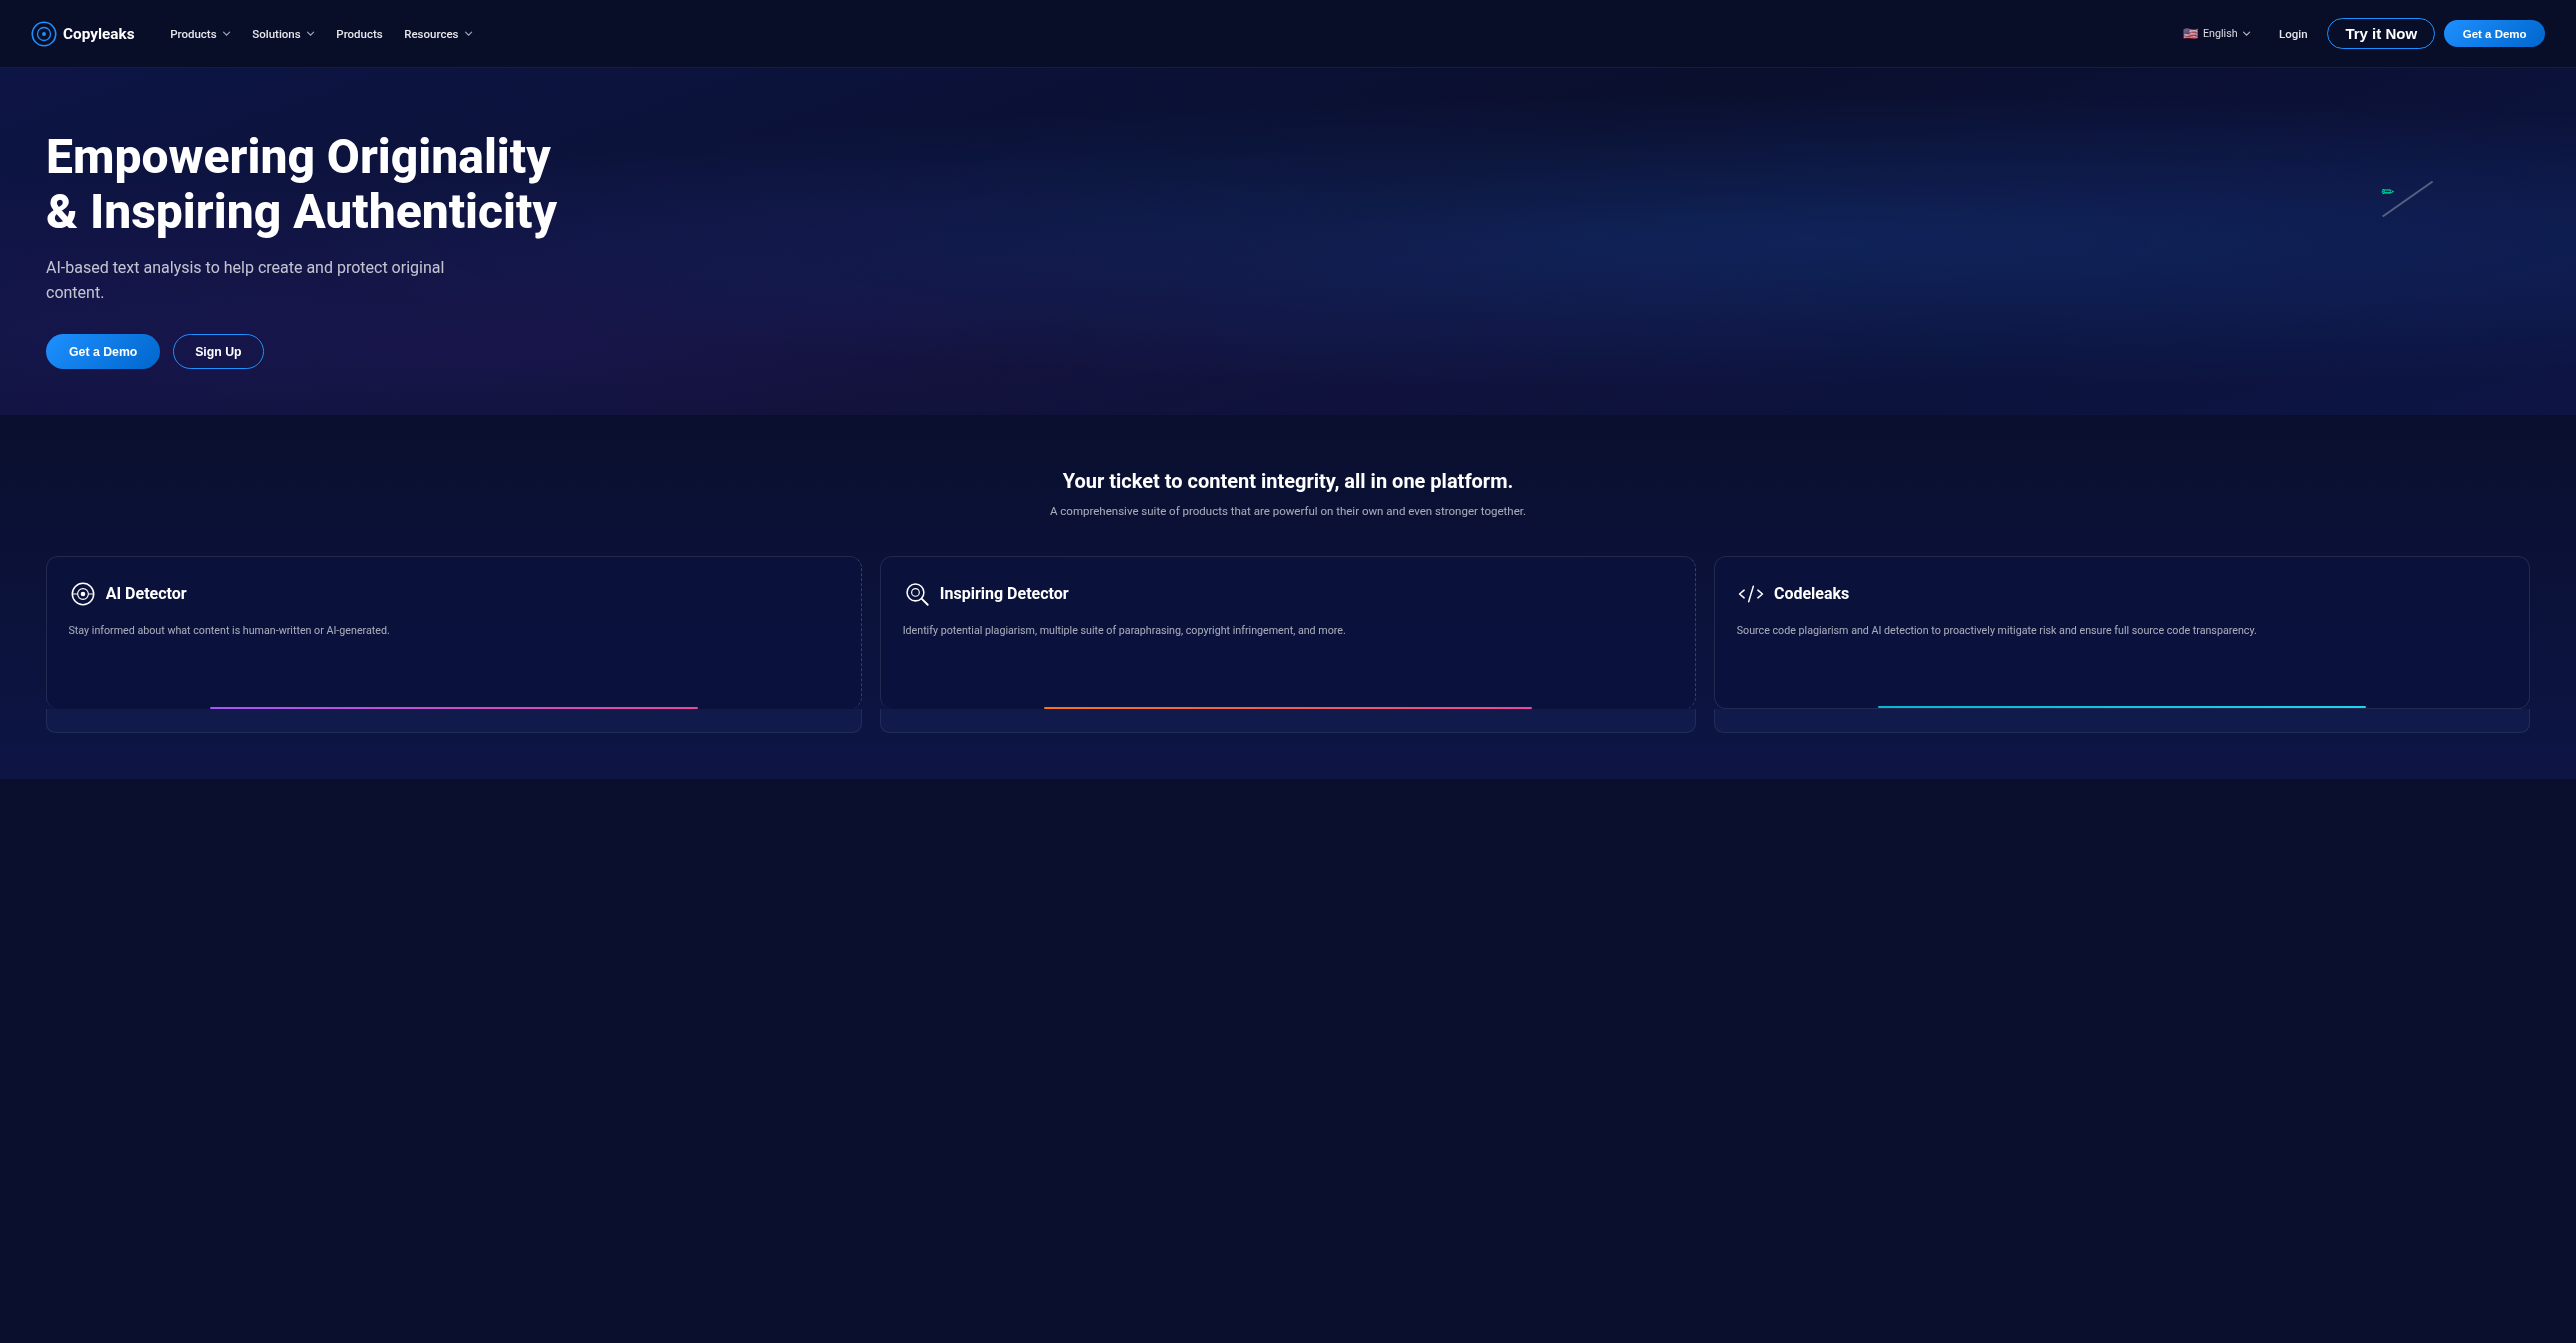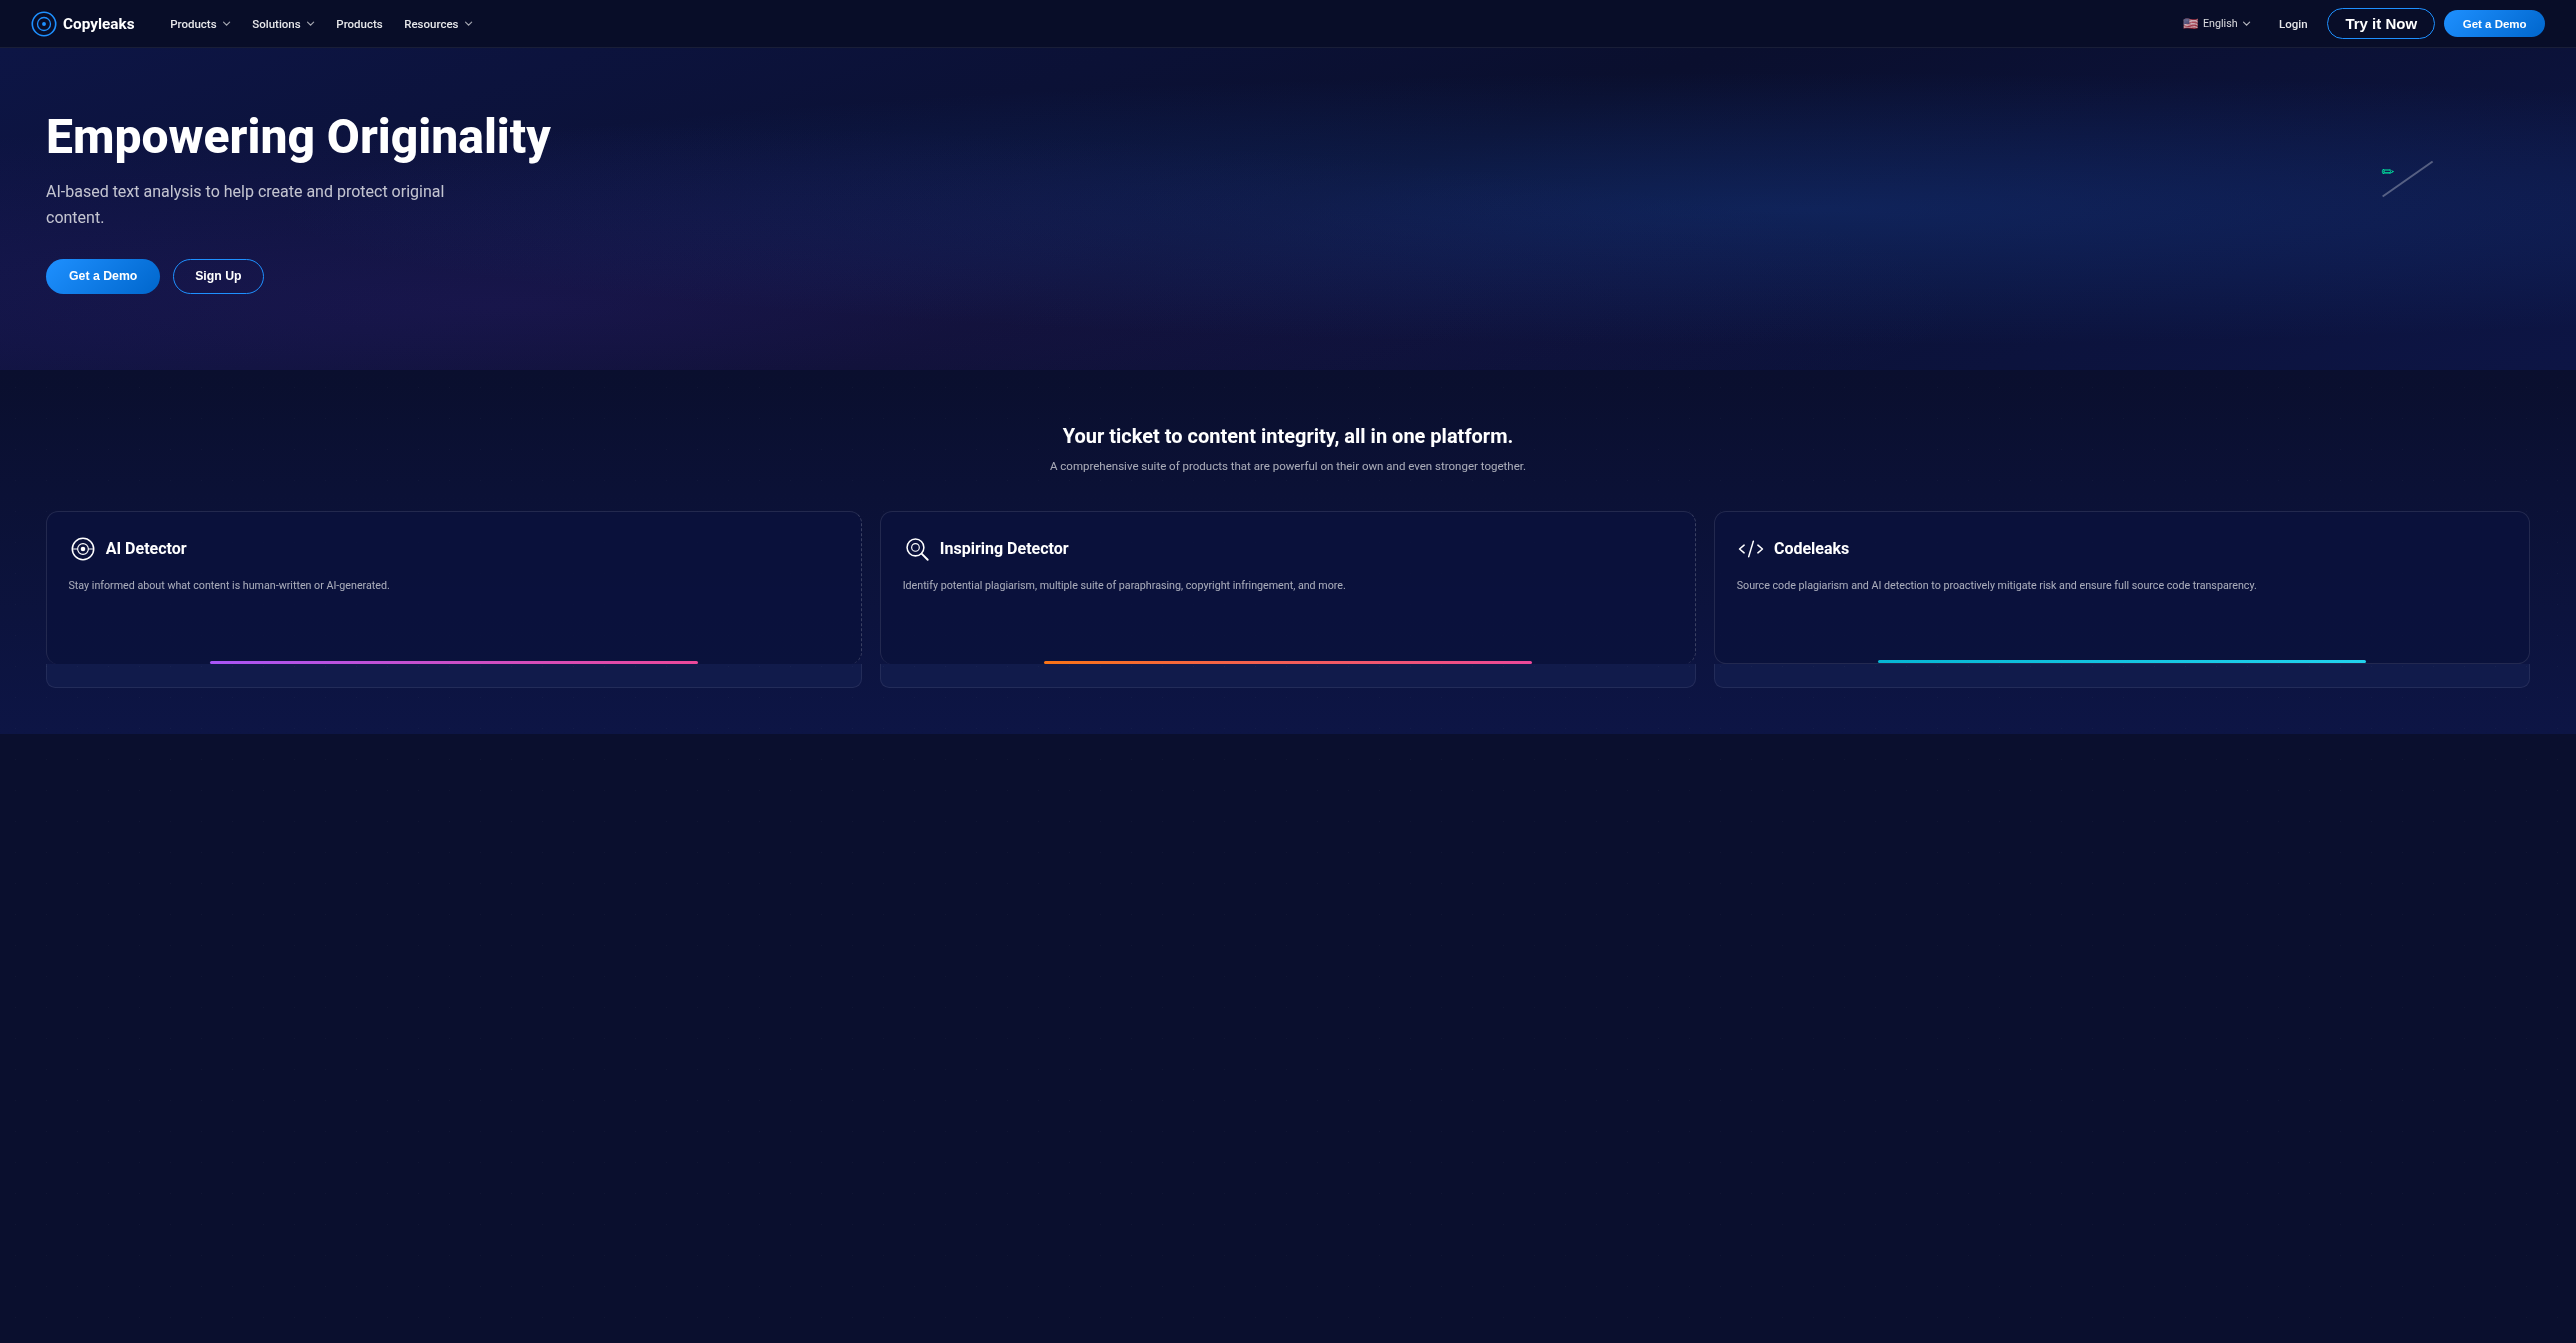--- a/index.html
+++ b/index.html
@@ -10,21 +10,21 @@
       min-height: 100vh;
       overflow-x: hidden;
     }
 
     
     nav {
       display: flex;
       align-items: center;
       justify-content: space-between;
       padding: 0 31px;
-      height: 48px;
+      height: 68px;
       background: #080d28;
       position: sticky;
       top: 0;
       z-index: 100;
       border-bottom: 0.8px solid rgba(255,255,255,0.07);
     }
     .nav-left {
       display: flex;
       align-items: center;
       gap: 28px;
@@ -353,20 +353,21 @@
     </a>
     <button class="btn-try">Try it Now</button>
     <button class="btn-demo-nav">Get a Demo</button>
   </div>
 </nav>
 
 <section class="hero">
   <div class="hero-content">
     <h1 class="hero-title">
       <span>Empowering Originality</span><br>
+      <span>&amp; Inspiring Authenticity</span>
     </h1>
     <p class="hero-subtitle">AI-based text analysis to help create and protect original content.</p>
     <div class="hero-buttons">
       <button class="btn-get-demo">Get a Demo</button>
       <button class="btn-sign-up">Sign Up</button>
     </div>
   </div>
 
   <div class="deco-pencil">✏</div>
   <div class="deco-line"></div>

